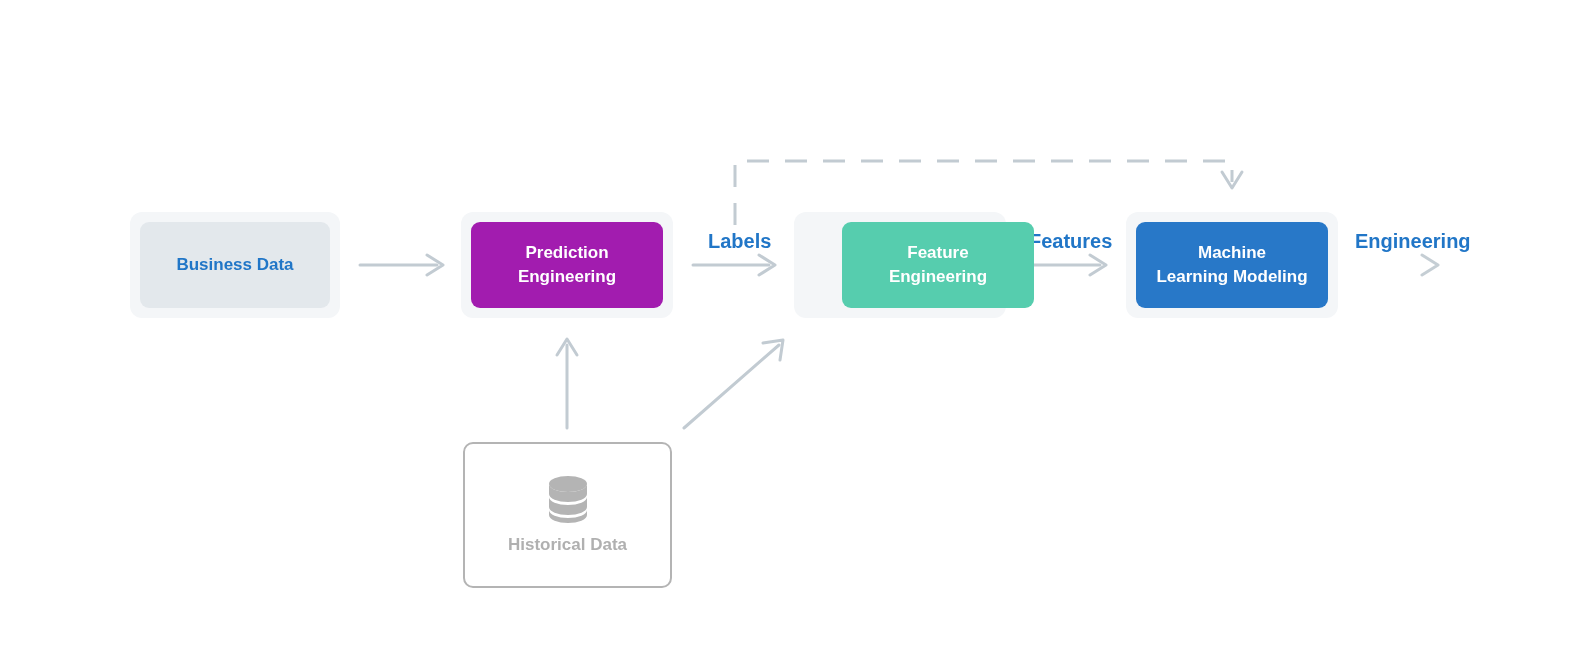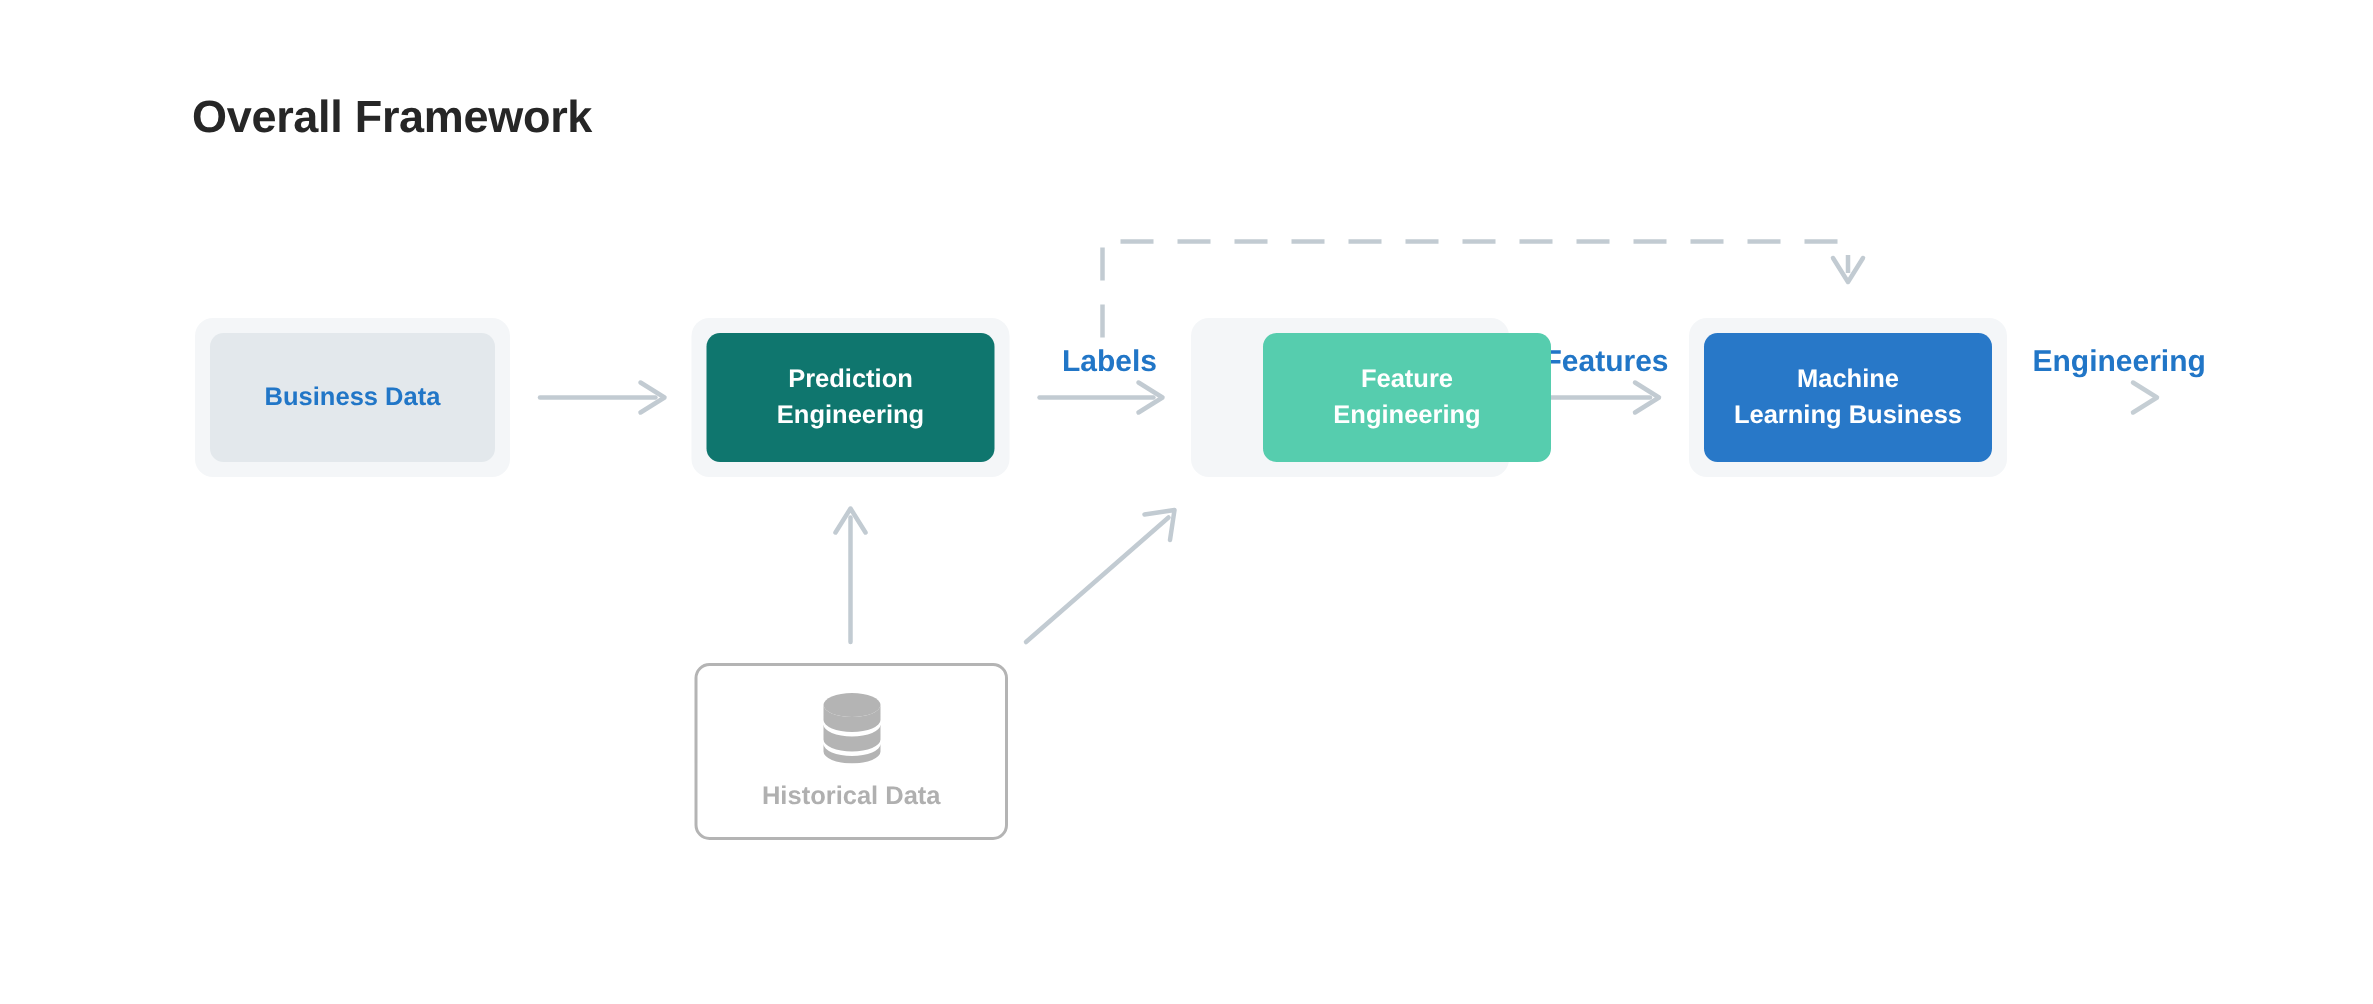--- a/index.html
+++ b/index.html
@@ -63,35 +63,35 @@
     font-size: 17px;
     font-weight: bold;
     line-height: 1.4;
     color: #ffffff;
   }
 
   #node-business-need { left: 130px; top: 212px; width: 210px; height: 106px; }
   #node-business-need .node-box { background: #e3e8ec; color: #2176c7; }
 
   #node-prediction-engineering { left: 461px; top: 212px; width: 212px; height: 106px; }
-  #node-prediction-engineering .node-box { background: #0f766e; justify-content: center; }
+  #node-prediction-engineering .node-box { background: #a21caf; justify-content: center; }
 
   #node-feature-engineering { left: 794px; top: 212px; width: 212px; height: 106px; }
   #node-feature-engineering .node-box { background: #56cdae; margin-left: 38px; }
 
   #node-ml-modeling { left: 1126px; top: 212px; width: 212px; height: 106px; }
   #node-ml-modeling .node-box { background: #2878c8; }
 
   
   #node-historical-data {
     position: absolute;
     left: 463px;
     top: 442px;
     width: 209px;
-    height: 118px;
+    height: 146px;
     border: 2px solid #b4b4b4;
     border-radius: 10px;
     background: #ffffff;
     box-sizing: border-box;
     display: flex;
     flex-direction: column;
     align-items: center;
     justify-content: center;
   }
   #node-historical-data .db-icon {
@@ -115,21 +115,20 @@
   }
   #edge-label-labels      { left: 708px;  top: 230px; }
   #edge-label-features    { left: 1029px; top: 230px; }
   #edge-label-predictions { left: 1355px; top: 230px; }
 </style>
 </head>
 <body>
 
 <div id="diagram">
 
-  <div id="page-title">Overall Framework</div>
 
   <svg id="edges" viewBox="0 0 1582 669" width="1582" height="669" xmlns="http://www.w3.org/2000/svg">
     <defs>
       <linearGradient id="fadeGray" x1="0" y1="0" x2="1" y2="0">
         <stop offset="0%" stop-color="#c2cbd2" stop-opacity="0.25"></stop>
         <stop offset="55%" stop-color="#c2cbd2" stop-opacity="0.75"></stop>
         <stop offset="100%" stop-color="#c2cbd2" stop-opacity="0.95"></stop>
       </linearGradient>
     </defs>
 
@@ -192,21 +191,21 @@
         <span>Feature</span><br>
         <span>Engineering</span>
       </span>
     </div>
   </div>
 
   <div class="node-wrap" id="node-ml-modeling">
     <div class="node-box">
       <span>
         <span>Machine</span><br>
-        <span>Learning Business</span>
+        <span>Learning Modeling</span>
       </span>
     </div>
   </div>
 
   <div id="node-historical-data">
     <div class="db-icon">
       <svg width="42" height="48" viewBox="0 0 42 48" xmlns="http://www.w3.org/2000/svg">
         <g fill="#b4b4b4">
           <ellipse cx="21" cy="9" rx="19" ry="8"></ellipse>
           <path d="M2,9 L2,19 a19,8 0 0 0 38,0 L40,9 a19,8 0 0 1 -38,0 Z"></path>

